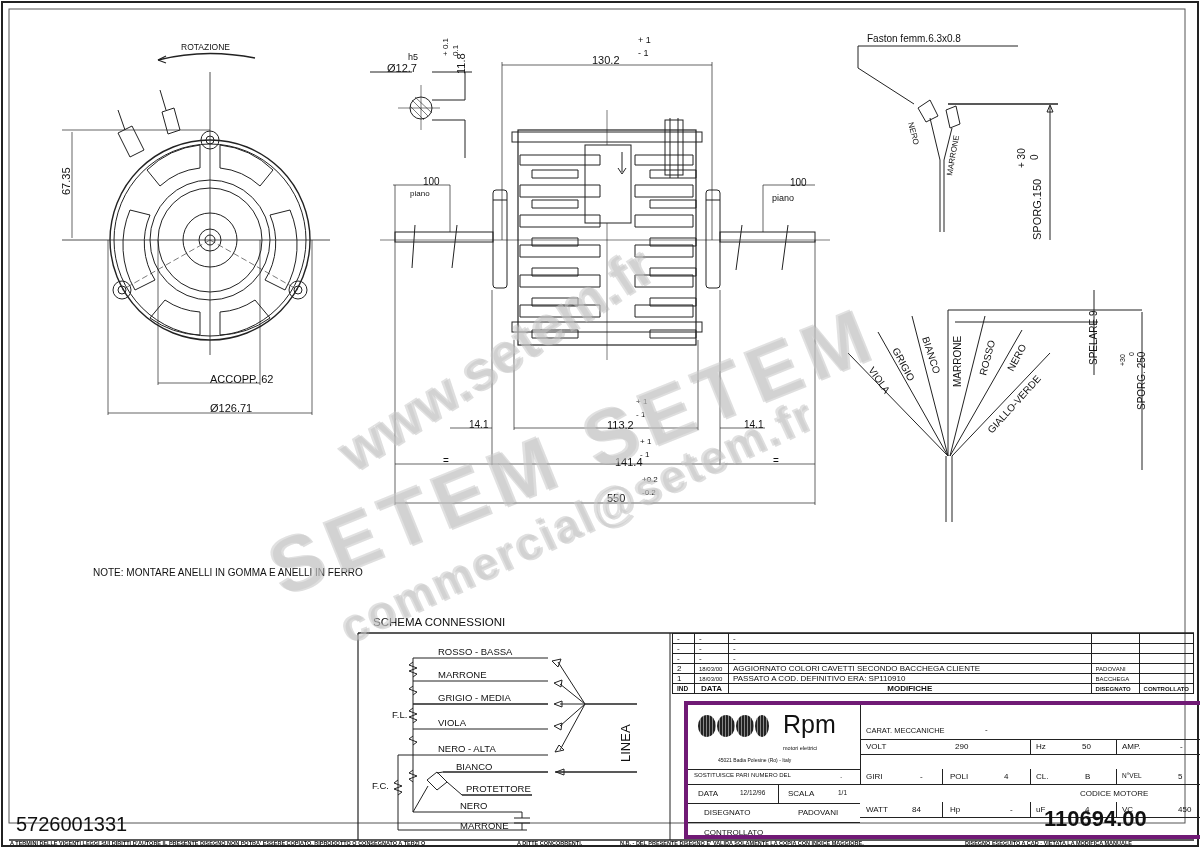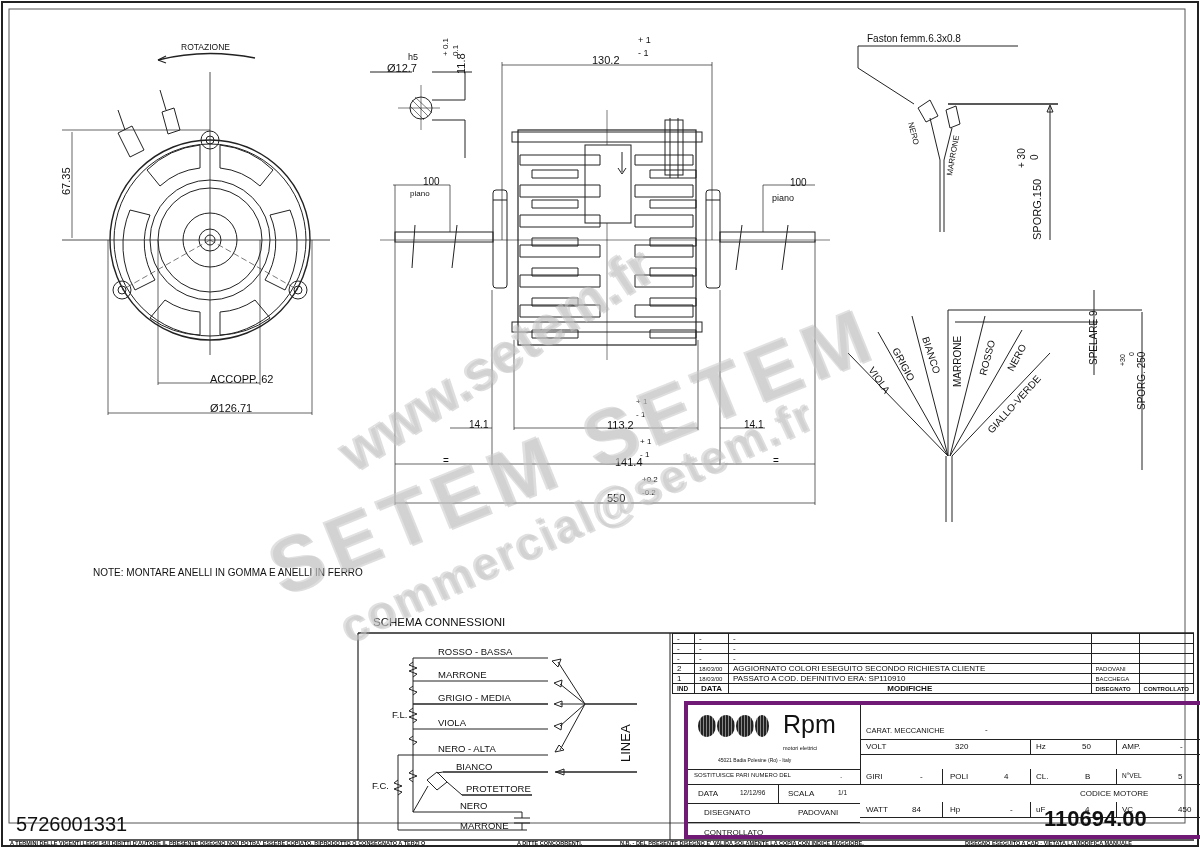--- a/index.html
+++ b/index.html
@@ -300,21 +300,21 @@
     <tr>
             <td>-</td>
             <td>-</td>
             <td>-</td>
             <td></td>
             <td></td>
           </tr>
     <tr>
             <td>2</td>
             <td style="font-size:6px">18/03/00</td>
-            <td>AGGIORNATO COLORI ESEGUITO SECONDO RICHIESTA CLIENTE</td>
+            <td>AGGIORNATO COLORI CAVETTI SECONDO BACCHEGA CLIENTE</td>
             <td style="font-size:6px">PADOVANI</td>
             <td></td>
           </tr>
     <tr>
             <td>1</td>
             <td style="font-size:6px">18/03/00</td>
             <td>PASSATO A COD. DEFINITIVO ERA: SP110910</td>
             <td style="font-size:6px">BACCHEGA</td>
             <td></td>
           </tr>
@@ -342,21 +342,21 @@
       <div class="t" style="left:30px;top:52px;font-size:5px;">45021 Badia Polesine (Ro) - Italy</div>
     </div>
 
     <div style="position:absolute;left:172px;top:18px;right:0;height:16px;border-bottom:1px solid #222;text-align:right;">
       <span class="t" style="left:6px;top:3px;font-size:7.5px;">CARAT. MECCANICHE</span>
       <span class="t" style="left:125px;top:2px;font-size:8px;">-</span>
     </div>
 
     <div style="position:absolute;left:172px;top:34px;right:0;height:15px;border-bottom:1px solid #222;font-size:8px;">
       <span class="t" style="left:6px;top:3px">VOLT</span>
-      <span class="t" style="left:95px;top:3px">320</span>
+      <span class="t" style="left:95px;top:3px">290</span>
       <span style="position:absolute;left:170px;top:0;height:15px;border-left:1px solid #222"></span>
       <span class="t" style="left:176px;top:3px">Hz</span>
       <span class="t" style="left:222px;top:3px">50</span>
       <span style="position:absolute;left:256px;top:0;height:15px;border-left:1px solid #222"></span>
       <span class="t" style="left:262px;top:3px">AMP.</span>
       <span class="t" style="left:320px;top:3px">-</span>
     </div>
     <div style="position:absolute;left:172px;top:49px;right:0;height:15px;border-bottom:1px solid #222;font-size:8px;margin-top:48px;">
       <span class="t" style="left:6px;top:3px">WATT</span>
       <span class="t" style="left:52px;top:3px">84</span>

